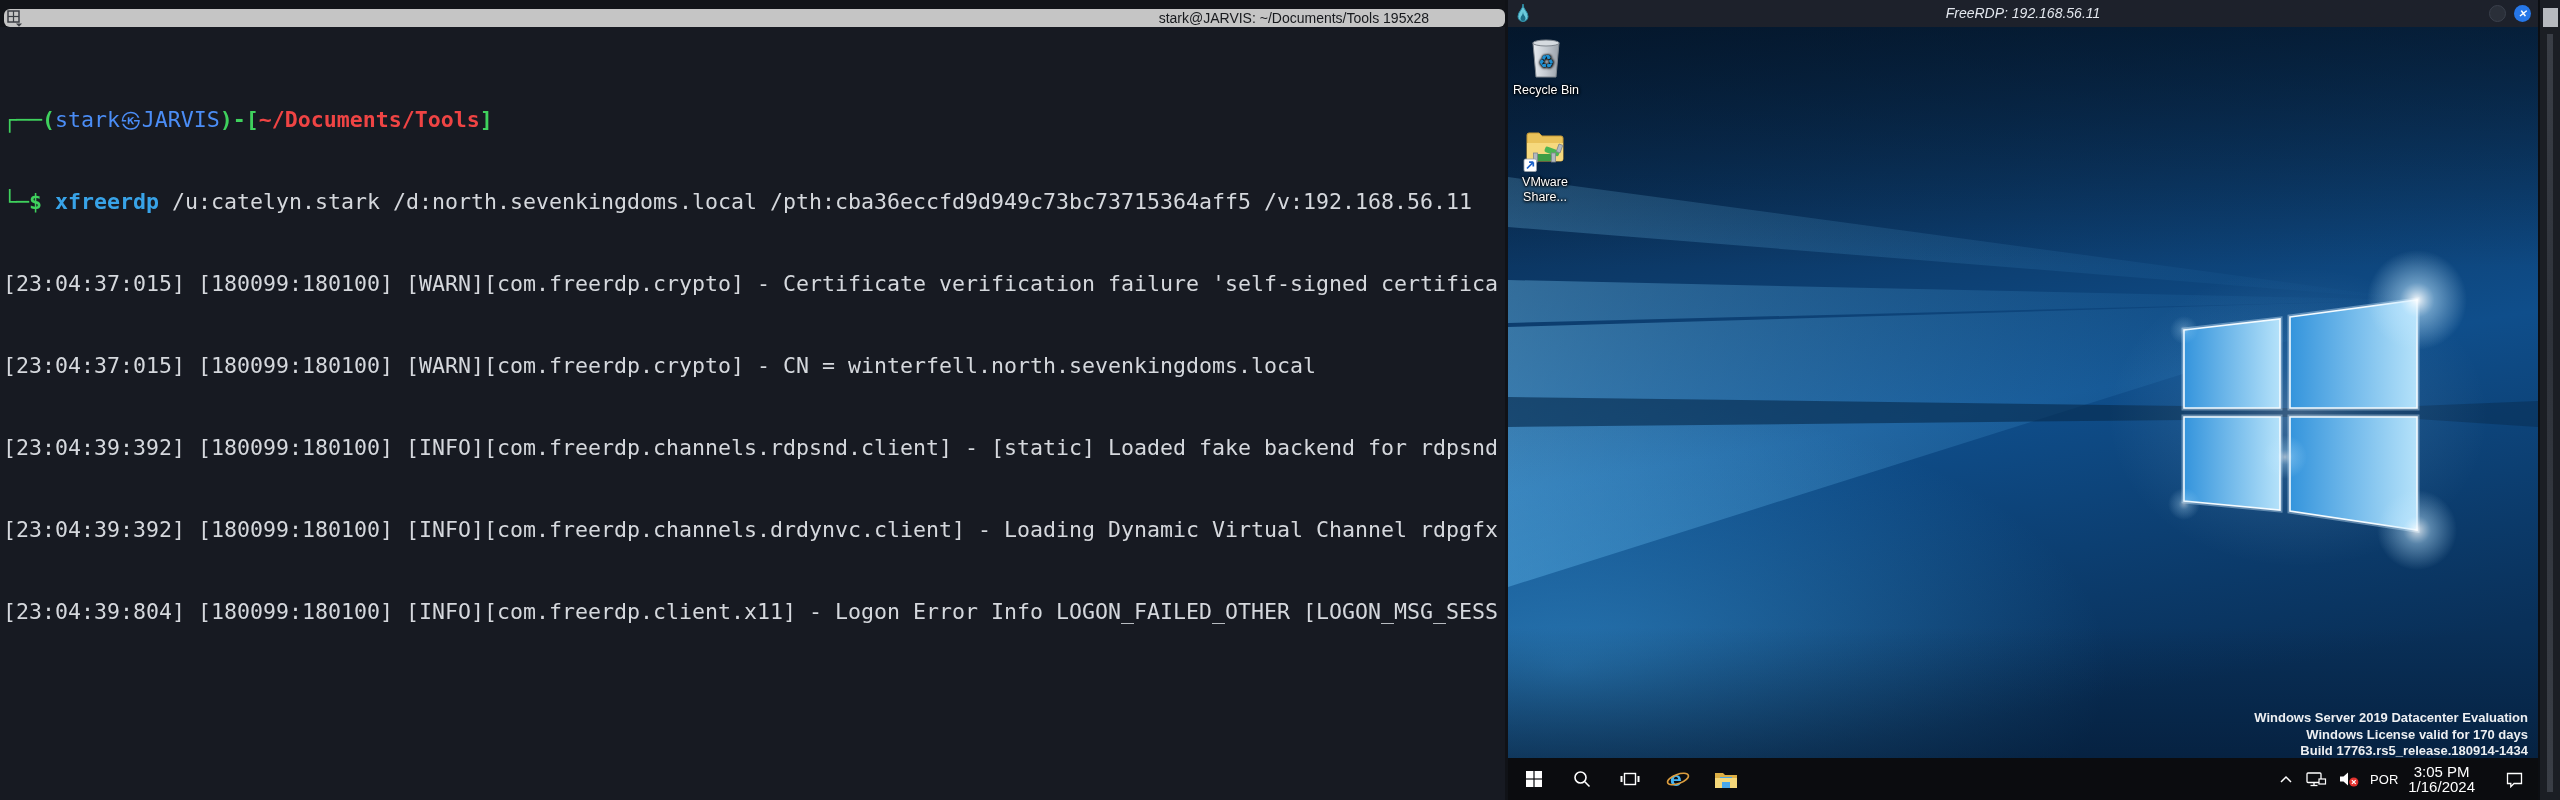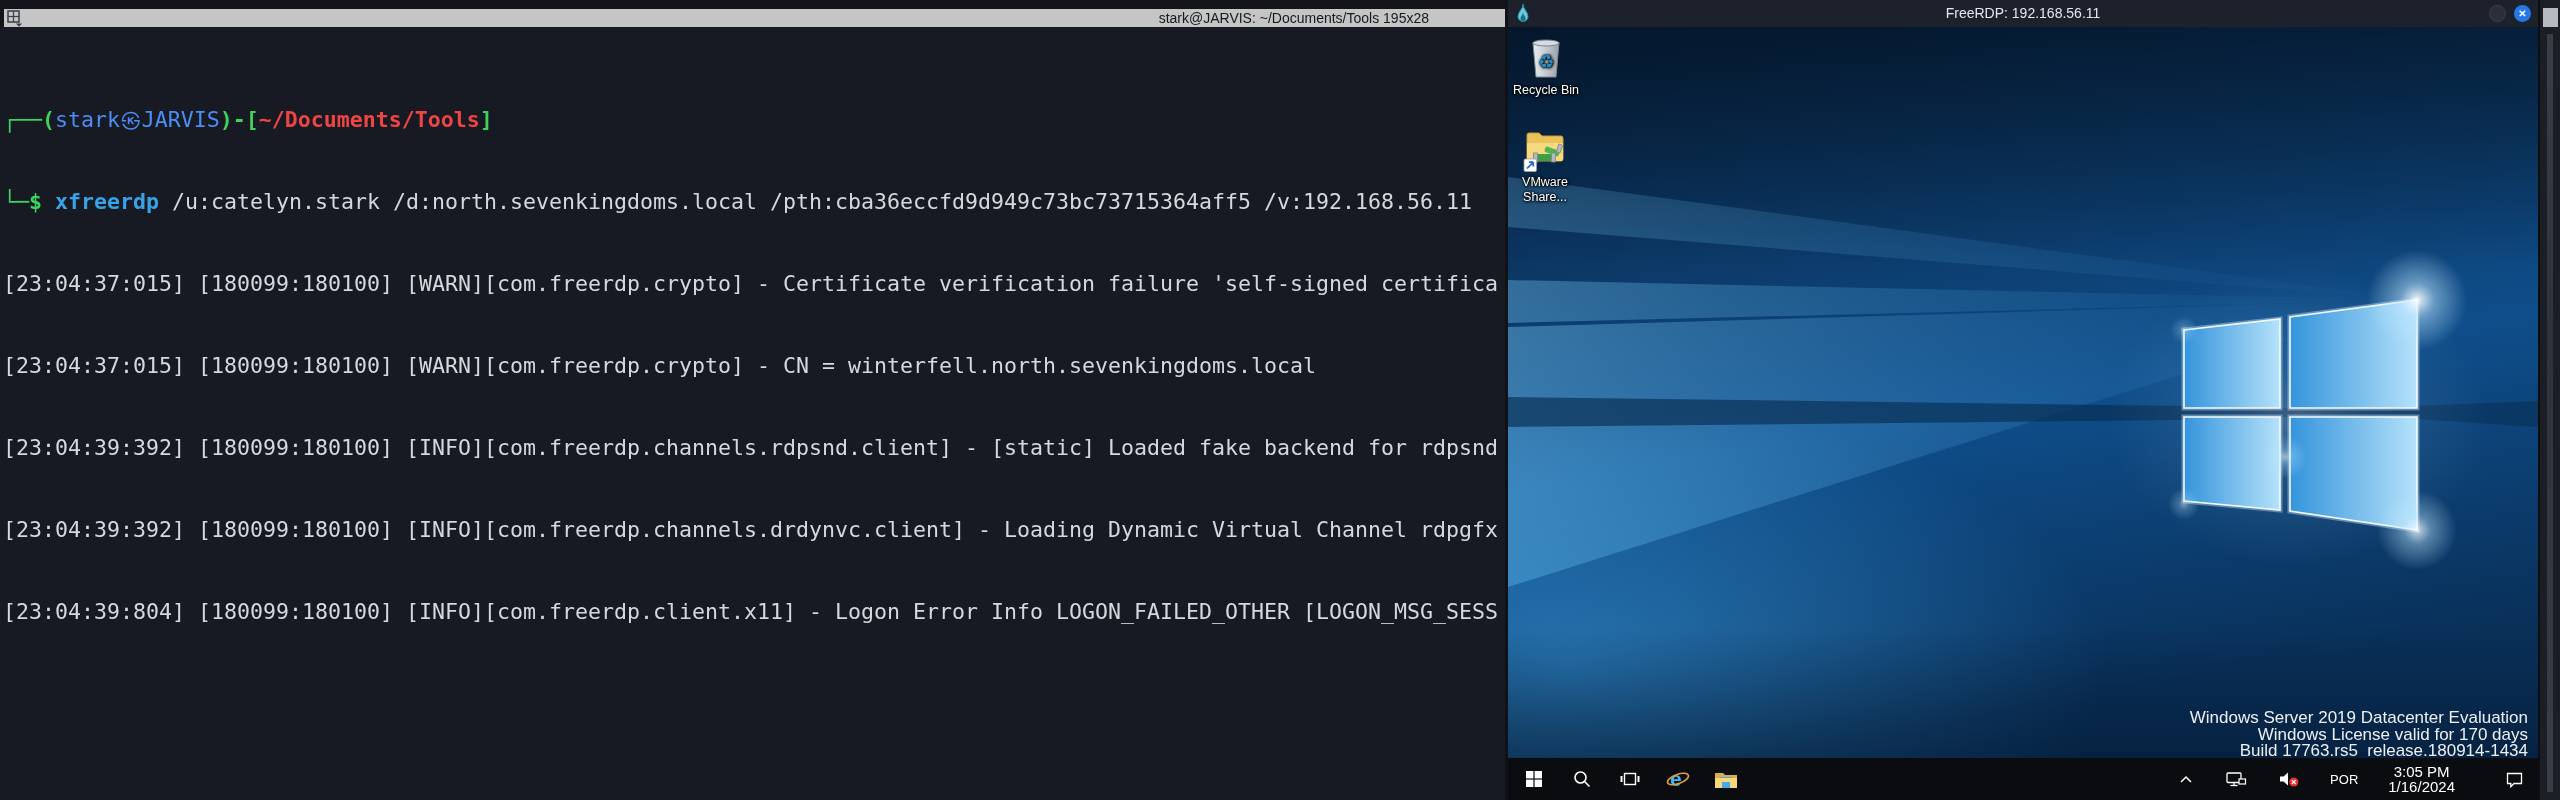--- a/index.html
+++ b/index.html
@@ -1,60 +1,60 @@
 <!DOCTYPE html>
 <html><head>
 <meta charset="utf-8">
 <style>
   html,body{margin:0;padding:0;background:#000;}
   .screen{position:relative;width:2560px;height:800px;background:#101217;overflow:hidden;
           font-family:"Liberation Sans",sans-serif;}
 
   
   .terminal-window{position:absolute;left:0;top:0;width:1505px;height:800px;background:#121419;}
-  .term-titlebar{position:absolute;left:4px;top:9px;width:1501px;height:18px;background:#c5c5c5;}
+  .term-titlebar{position:absolute;left:4px;top:9px;width:1501px;height:18px;background:#c5c5c5;border-radius:6px;}
   .term-menu-icon{position:absolute;left:3px;top:1px;width:16px;height:17px;}
   .term-title{position:absolute;right:76px;top:0;height:18px;line-height:18px;
               font-size:14px;color:#17191d;white-space:nowrap;}
   .term-body{position:absolute;top:27px;left:0;right:0;bottom:0;background:#171a22;
              padding:24px 0 0 3px;box-sizing:border-box;
              font-family:"DejaVu Sans Mono",monospace;font-size:21.6px;line-height:27.35px;
              white-space:pre;overflow:hidden;color:#d5d8dd;}
   .tline{height:27.35px;overflow:hidden;}
   .g{color:#3fd15d;font-weight:bold;}
   .b{color:#4b8df6;font-weight:normal;}
   .cy{color:#38a3e8;font-weight:bold;}
   .wt{color:#ef4444;font-weight:bold;}
 
   
   .rdp-window{position:absolute;left:1508px;top:0;width:1030px;height:800px;background:#0a1a30;}
-  .rdp-titlebar{position:absolute;top:0;left:0;width:100%;height:27px;background:#1d212b;}
+  .rdp-titlebar{position:absolute;top:0;left:0;width:100%;height:27px;background:#1d212b;font-style:italic;}
   .rdp-title{display:block;text-align:center;line-height:27px;font-size:14px;color:#e3e7ee;}
   .rdp-icon{position:absolute;left:7px;top:3px;width:16px;height:21px;}
   .btn-circle{position:absolute;top:5px;width:17px;height:17px;border-radius:50%;
               display:flex;align-items:center;justify-content:center;font-size:10px;line-height:1;}
   .btn-min{right:32px;background:#2a2f39;border:1px solid #3a404c;box-sizing:border-box;}
   .btn-close{right:7px;background:#2677e8;color:#fff;font-weight:bold;}
 
   .rdp-viewport{position:absolute;top:27px;left:0;width:100%;height:773px;overflow:hidden;}
   .wallpaper{position:absolute;top:0;left:0;width:1030px;height:731px;}
 
   .desktop-icon{position:absolute;width:72px;text-align:center;color:#fff;font-size:12.5px;
                 line-height:15px;text-shadow:0 1px 3px #000,1px 0 3px #000,0 0 2px #000;}
   .desktop-icon svg{display:block;margin:0 auto 2px auto;}
   .icon-recycle{left:2px;top:8px;}
   .icon-vmware{left:1px;top:98px;}
 
   .watermark{position:absolute;right:10px;top:683px;text-align:right;color:rgba(255,255,255,.93);
-             font-size:17px;line-height:16.5px;}
+             font-size:13px;line-height:16.5px;font-weight:bold;}
 
   .taskbar{position:absolute;left:0;top:731px;width:100%;height:42px;background:#0b0c0f;}
   .tb-left{position:absolute;left:2px;top:0;height:42px;display:flex;}
   .tb-btn{width:48px;height:42px;display:flex;align-items:center;justify-content:center;}
-  .tray{position:absolute;right:14px;top:0;height:42px;display:flex;align-items:center;gap:20px;}
+  .tray{position:absolute;right:14px;top:0;height:42px;display:flex;align-items:center;}
   .tray-item{display:flex;align-items:center;justify-content:center;color:#fff;}
   .tray-lang{font-size:13px;margin:0 10px 0 10px;}
   .tray-clock{font-size:15px;line-height:15px;text-align:center;margin-right:30px;white-space:nowrap;}
   .gap12{margin-right:12px;}
 
   
   .rdp-scrollbar{position:absolute;left:2538px;top:0;width:22px;height:800px;background:#1b1e24;
                  border-left:2px solid #0c0e12;box-sizing:border-box;}
   .sb-thumb{position:absolute;top:8px;left:3px;width:15px;height:19px;background:#b7babf;}
   .sb-groove{position:absolute;top:34px;left:7px;width:6px;bottom:8px;

